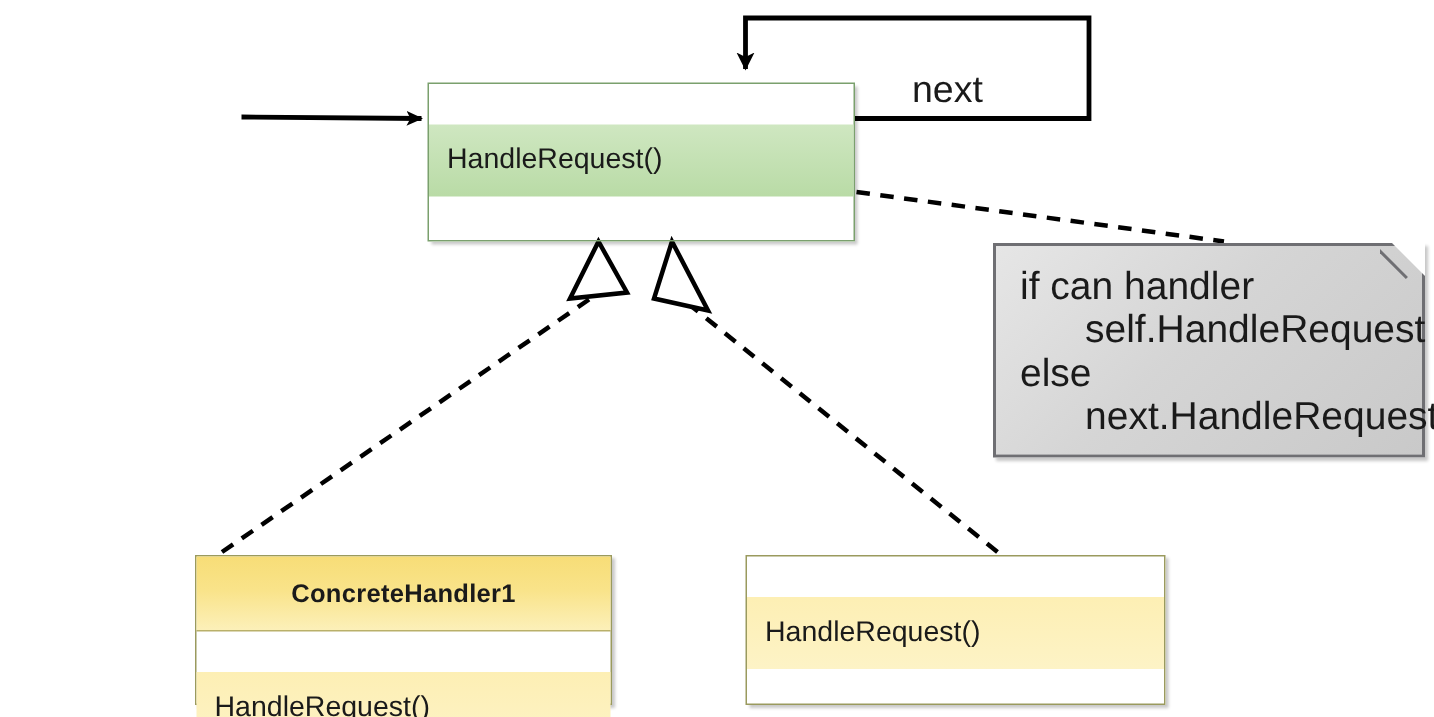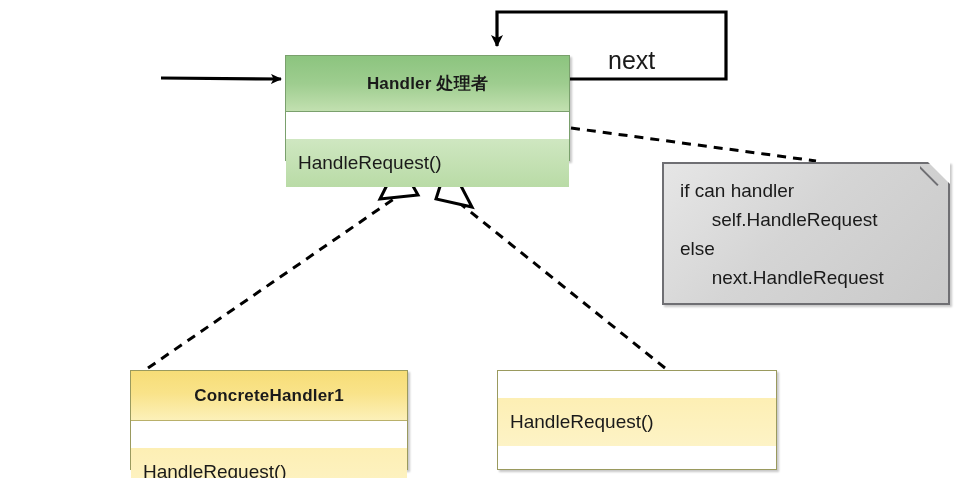--- a/index.html
+++ b/index.html
@@ -131,21 +131,21 @@
     height: 2px;
     background: #6f6f73;
     transform: rotate(45deg);
     transform-origin: left top;
   }
   #note-text {
     position: absolute;
     left: 16px;
     top: 12px;
     right: 8px;
-    font-size: 19px;
+    font-size: 26px;
     line-height: 29px;
     color: #1a1a1a;
     white-space: pre;
   }
 
   
   #next-label {
     position: absolute;
     left: 608px;
     top: 46px;
@@ -188,21 +188,20 @@
     <g>
       <line x1="665" y1="368" x2="452" y2="197" stroke="#000000" stroke-width="3" stroke-dasharray="9,7"></line>
       <path d="M448,161 L436,199 L472,207 Z" fill="#ffffff" stroke="#000000" stroke-width="3" stroke-linejoin="miter"></path>
     </g>
   </svg>
 
   <div id="next-label">next</div>
 
 
   <div id="handler-class" class="uml-class green">
-    <div class="compartment name-compartment">Handler  处理者</div>
     <div class="compartment ops-compartment">HandleRequest()</div>
   </div>
 
   <div id="concrete1-class" class="uml-class yellow bottom-class">
     <div class="compartment name-compartment">ConcreteHandler1</div>
     <div class="compartment ops-compartment">HandleRequest()</div>
   </div>
 
   <div id="concrete2-class" class="uml-class yellow bottom-class">
     <div class="compartment ops-compartment">HandleRequest()</div>

